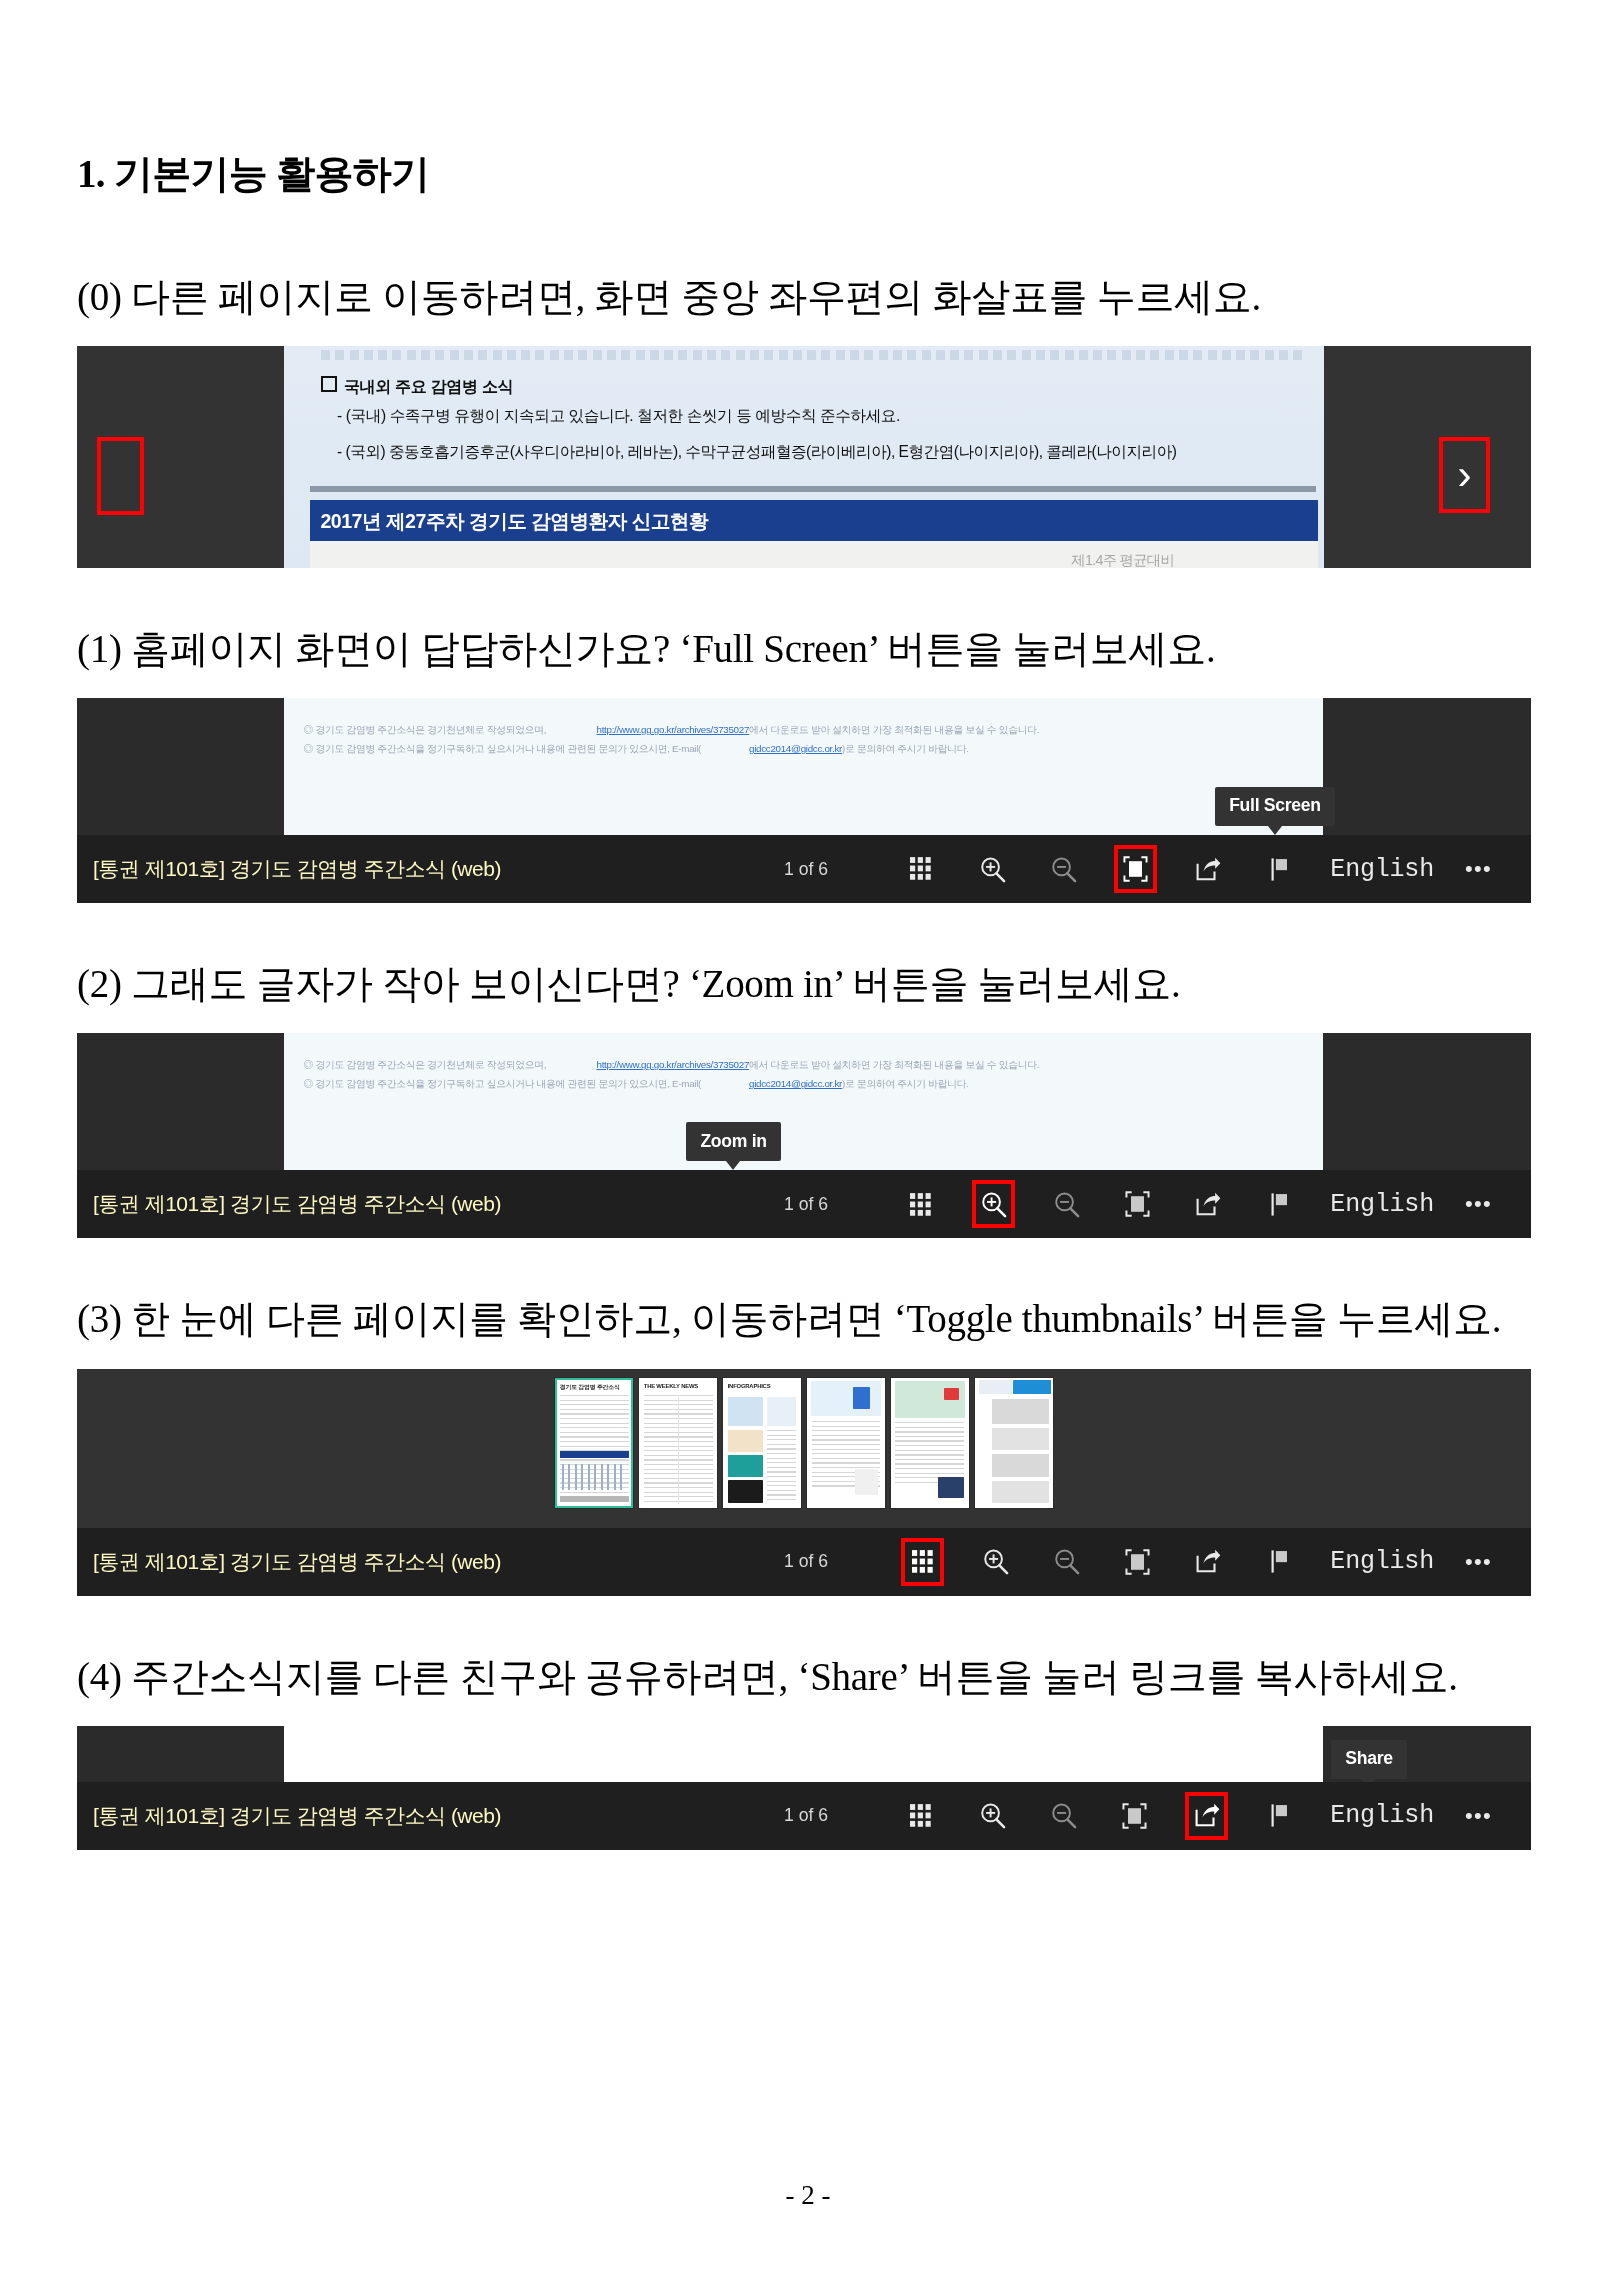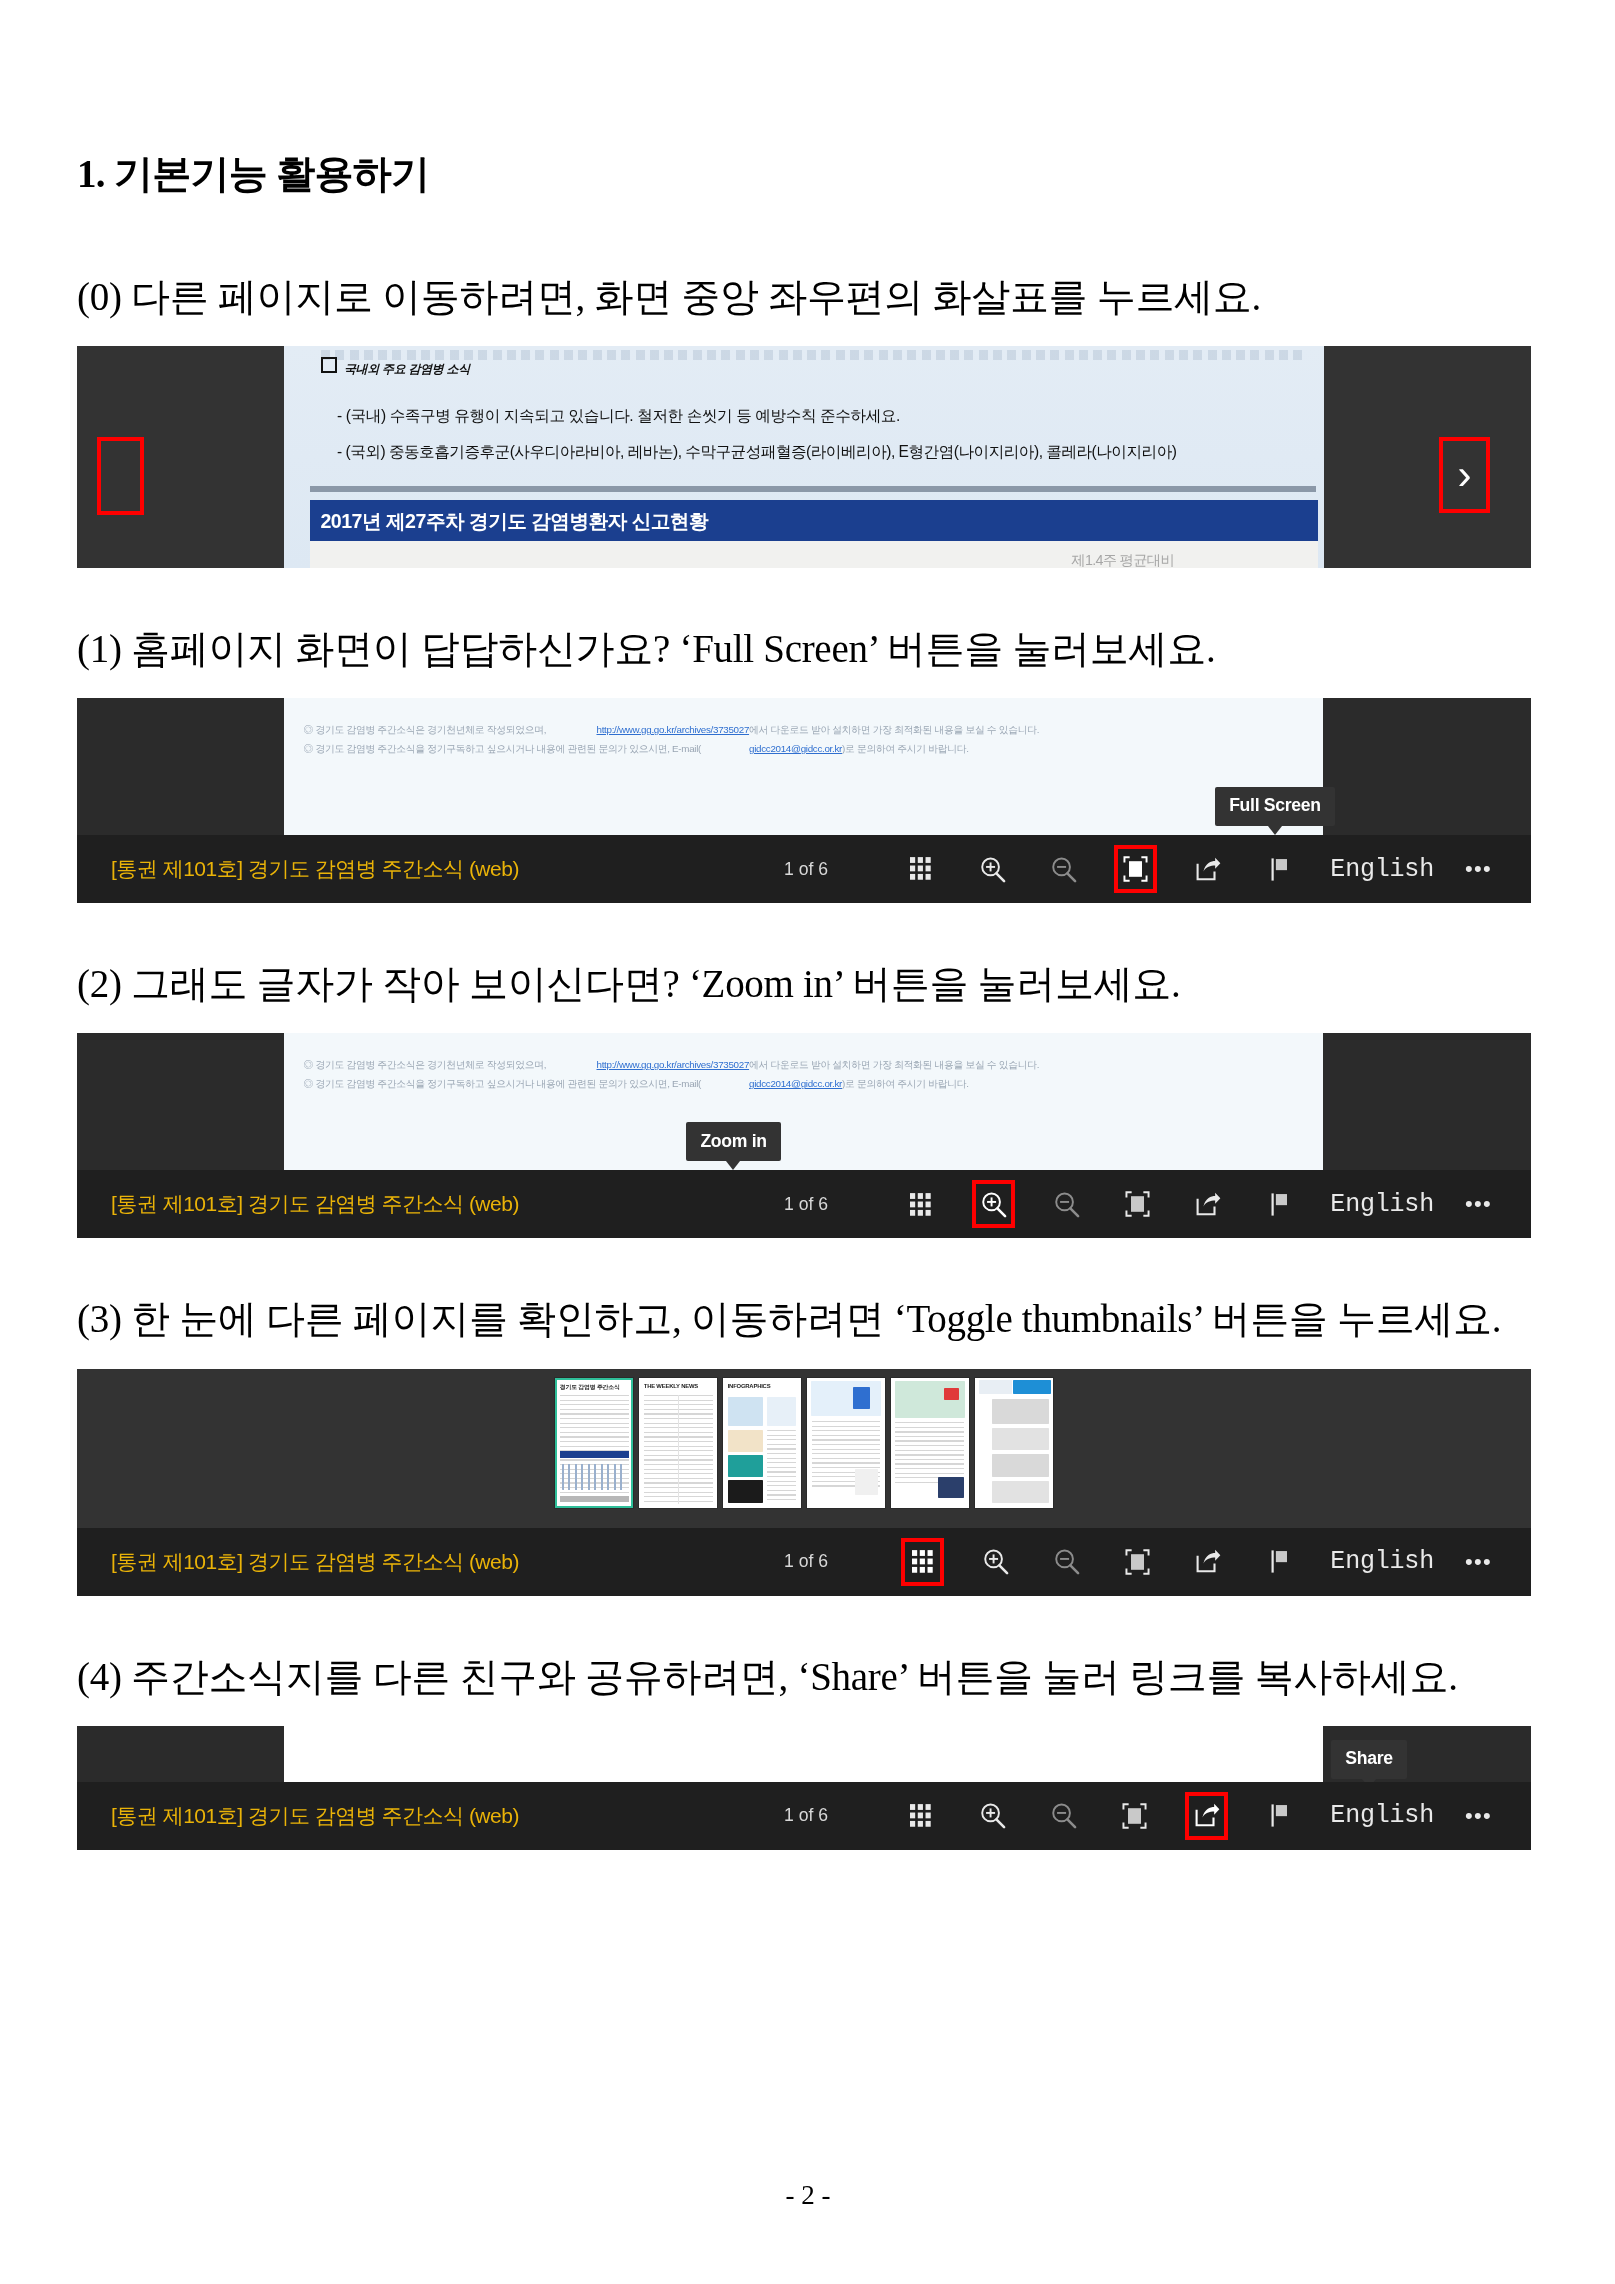--- a/index.html
+++ b/index.html
@@ -70,24 +70,24 @@
     position:absolute; left:0; top:0; right:0; bottom:0;
     background:linear-gradient(#e3ecf5,#dde8f3);
     padding:0;
   }
   .faint-line {
     position:absolute; left:37px; right:19.6px; top:3.9px; height:10.4px;
     background:repeating-linear-gradient(90deg,#b9c8d8 0 9px,transparent 9px 14.3px);
     opacity:.55;
   }
   .news-h {
-    position:absolute; left:37px; top:11px;
+    position:absolute; left:37px; top:30px;
     font-family:"Liberation Sans", sans-serif;
-    font-weight:bold; font-size:12px; color:#111;
-    letter-spacing:-0.3px; white-space:nowrap;font-style:italic;
+    font-weight:bold; font-size:16px; color:#111;
+    letter-spacing:-0.3px; white-space:nowrap;
   }
   .news-h .sq { display:inline-block; width:11.7px; height:11.7px; border:2px solid #111; margin-right:7.2px; vertical-align:0.7px;}
   .news-l1 {
     position:absolute; left:53px; top:60px;
     font-family:"Liberation Sans", sans-serif;
     font-size:15.6px; color:#111; letter-spacing:-0.4px; white-space:nowrap;
   }
   .news-l2 {
     position:absolute; left:53px; top:96px;
     font-family:"Liberation Sans", sans-serif;
@@ -166,22 +166,22 @@
   .t-band { position:absolute; left:4.6px; right:4.6px; height:17px; }
   .t-img  { position:absolute; border-radius:0.7px; }
 
   
   .fb-bar {
     height:68px; background:#1f1f1f;
     display:flex; align-items:center;
     position:relative;
   }
   .fb-doc-title {
-    margin-left:34px;
-    color:#eab308;
+    margin-left:16px;
+    color:#fef9c3;
     font-family:"Liberation Sans", sans-serif;
     font-size:21px; letter-spacing:-0.5px; white-space:nowrap;
   }
   .fb-pageno {
     position:absolute; left:707px;
     color:#d8d8d8; font-family:"Liberation Sans", sans-serif;
     font-size:17.6px; letter-spacing:0px; white-space:nowrap;
   }
   .fb-tools {
     position:absolute; right:39px;

